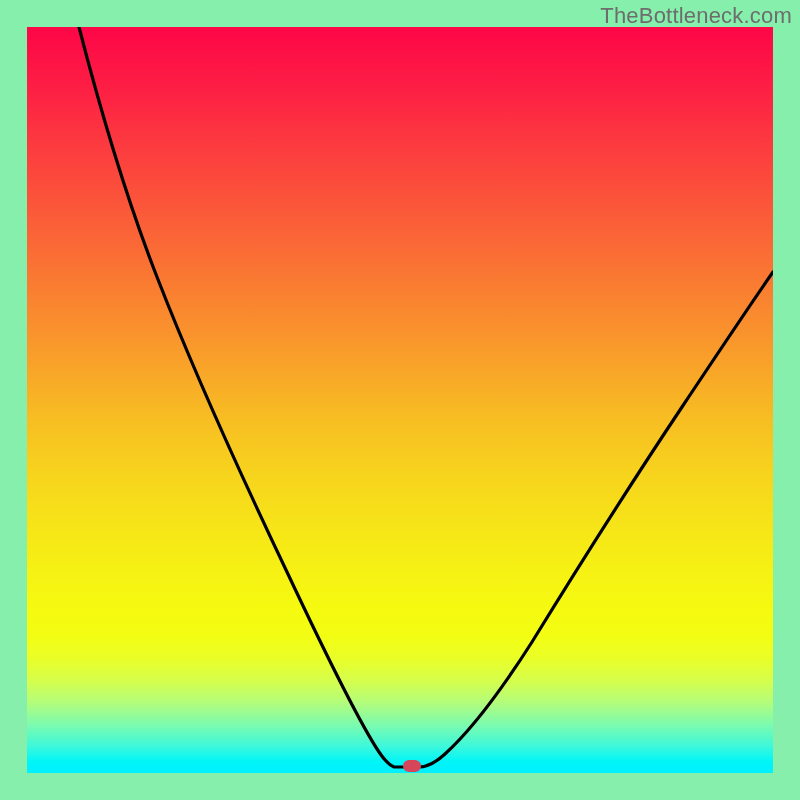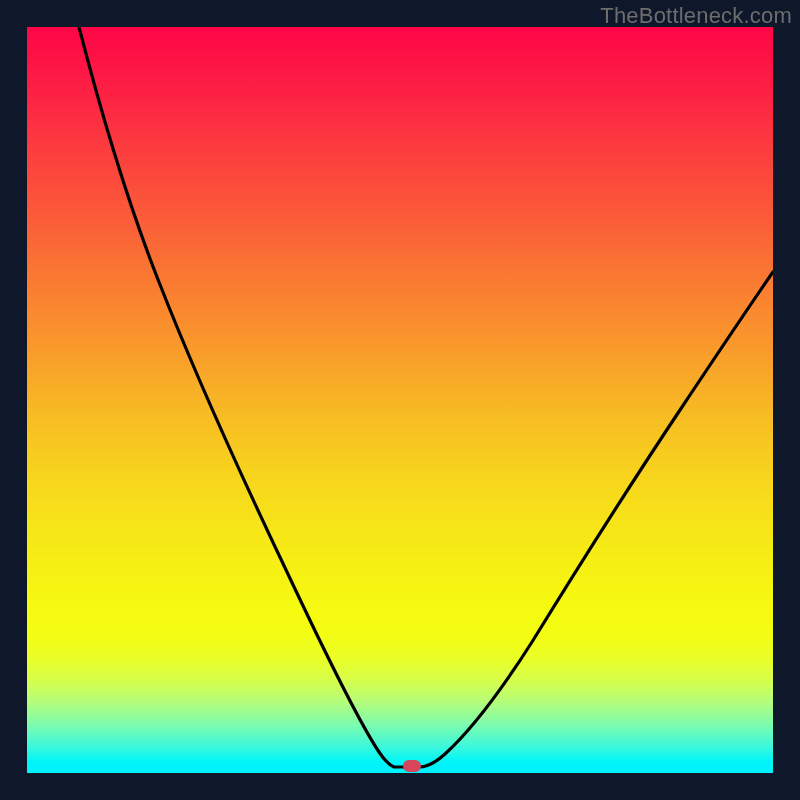--- a/index.html
+++ b/index.html
@@ -8,21 +8,21 @@
     width: 800px;
     height: 800px;
     background: #000;
     overflow: hidden;
     font-family: Arial, Helvetica, sans-serif;
   }
   .frame {
     position: relative;
     width: 800px;
     height: 800px;
-    background: #0f172a;
+    background: #86efac;
   }
   .plot-area {
     position: absolute;
     left: 27px;
     top: 27px;
     width: 746px;
     height: 746px;
     
     background: linear-gradient(to bottom,
       #fd0647 0%,

